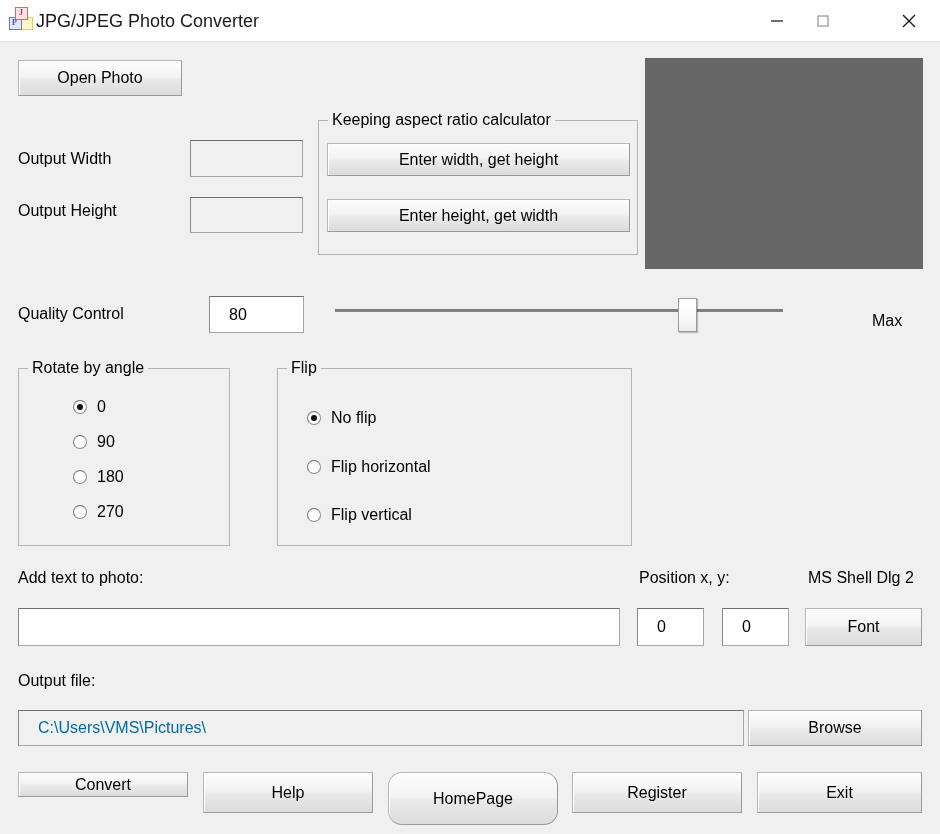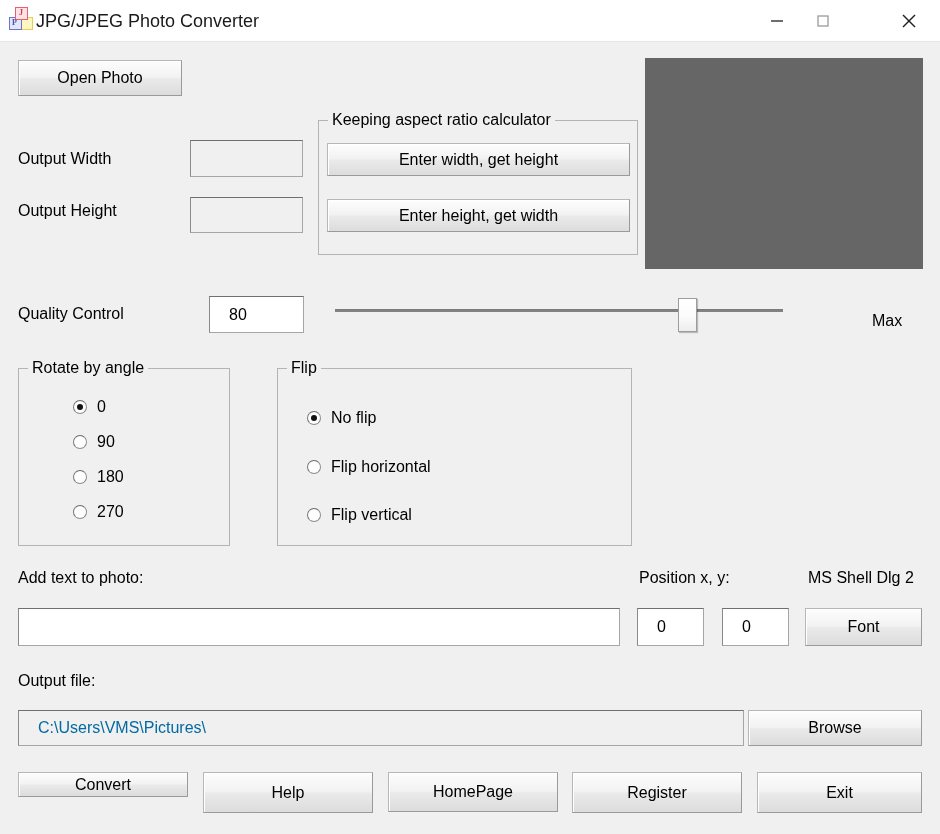--- a/index.html
+++ b/index.html
@@ -296,15 +296,15 @@
 <div class="textbox" style="left:637px; top:608px; width:67px; height:38px;">0</div>
 <div class="textbox" style="left:722px; top:608px; width:67px; height:38px;">0</div>
 <div class="btn" style="left:805px; top:608px; width:117px; height:38px;">Font</div>
 
 <div class="label" style="left:18px; top:672px;">Output file:</div>
 <div class="textbox readonly" style="left:18px; top:710px; width:726px; height:36px;">C:\Users\VMS\Pictures\</div>
 <div class="btn" style="left:748px; top:710px; width:174px; height:36px;">Browse</div>
 
 <div class="btn" style="left:18px; top:772px; width:170px; height:25px;">Convert</div>
 <div class="btn" style="left:203px; top:772px; width:170px; height:41px;">Help</div>
-<div class="btn" style="left:388px; top:772px; width:170px; height:40px;">HomePage</div>
+<div class="btn" style="left:388px; top:772px; width:170px; height:53px;border-radius:14px;">HomePage</div>
 <div class="btn" style="left:572px; top:772px; width:170px; height:41px;">Register</div>
 <div class="btn" style="left:757px; top:772px; width:165px; height:41px;">Exit</div>
 
 </body></html>

